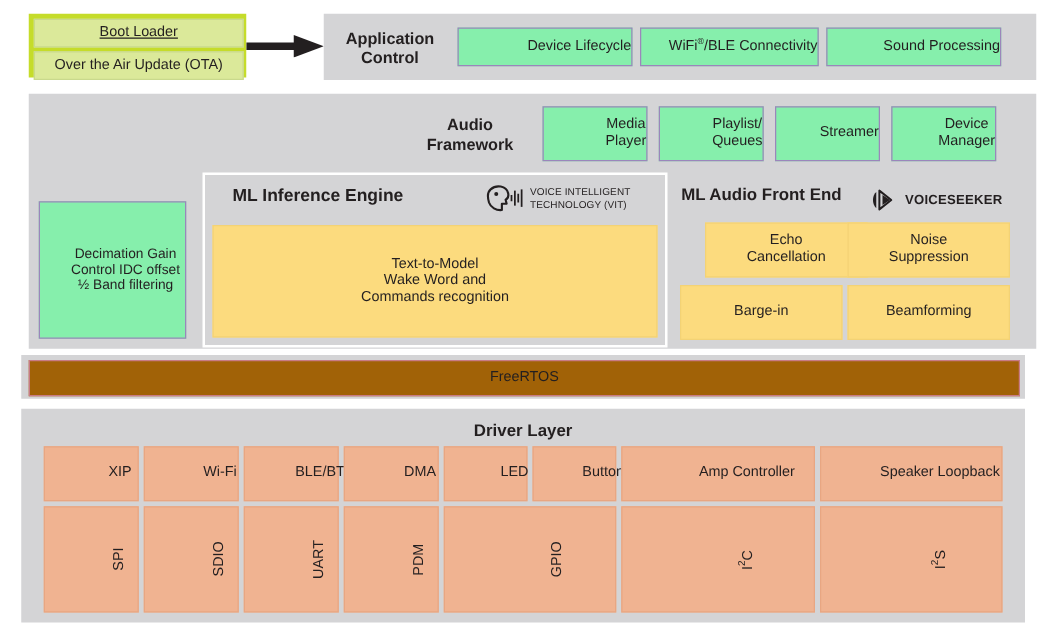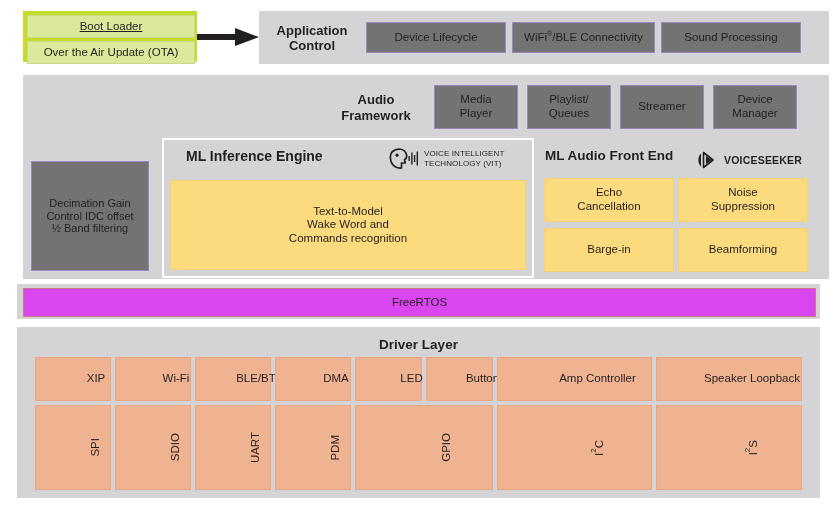--- a/index.html
+++ b/index.html
@@ -27,38 +27,39 @@
     display: flex;
     align-items: center;
     justify-content: center;
     text-align: center;
     line-height: 1.18;
   }
   .panel-grey {
     background: #d4d4d6;
   }
   .purple {
-    background: #737373;
+    background: #86efac;
     border: 1px solid #9b86bb;
+    justify-content: flex-end;
   }
   .purple-light {
     background: #c9b8e0;
     border: 1px solid #a896c7;
   }
   .yellow {
     background: #fcdb7e;
     border: 1px solid #f3d275;
   }
   .salmon {
     background: #f0b391;
     border: 1px solid #e8a682;
     padding-left: 46px;
   }
   .rose {
-    background: #d946ef;
+    background: #a16207;
     border: 1px solid #c87b86;
   }
   .green-outer {
     background: #c5dc2a;
   }
   .green-inner {
     background: #dbe99a;
     border: 1px solid #c9d98c;
   }
 
@@ -107,21 +108,21 @@
   #vit-text { font-size: 8px; line-height: 1.25; letter-spacing: 0.1px; margin-left: 2px; }
   #ml-inference-body { left: 170px; top: 180px; width: 356px; height: 90px; font-size: 11.5px; }
 
   
   #ml-afe-panel { left: 538px; top: 138px; width: 283px; height: 140px; background: #d4d4d6; }
   #ml-afe-title { left: 545px; top: 148px; font-size: 13.5px; font-weight: bold; }
   #vs-logo { left: 698px; top: 149px; width: 126px; height: 22px; display: flex; align-items: center; }
   #vs-icon { width: 26px; height: 18px; flex: none; }
   #vs-text { font-size: 10.5px; font-weight: bold; letter-spacing: 0.2px; }
   .afe-cell { font-size: 11.5px; height: 44px; width: 130px; }
-  #afe-echo { left: 544px; top: 178px; text-align: center; }
+  #afe-echo { left: 564px; top: 178px; text-align: center; }
   #afe-noise { left: 678px; top: 178px; }
   #afe-barge { left: 544px; top: 228px; }
   #afe-beam { left: 678px; top: 228px; }
 
   
   #rtos-panel { left: 17px; top: 284px; width: 803px; height: 35px; padding: 4px 6px; }
   #rtos-bar { position: relative; width: 100%; height: 100%; font-size: 11.5px; }
 
   
   #driver-panel { left: 17px; top: 327px; width: 803px; height: 171px; }

